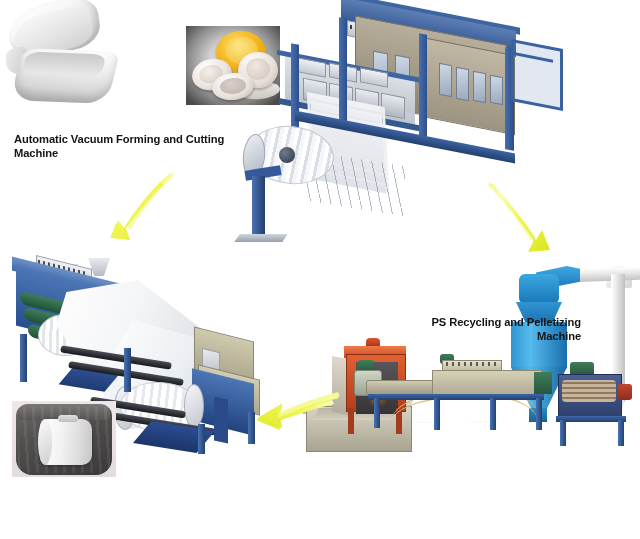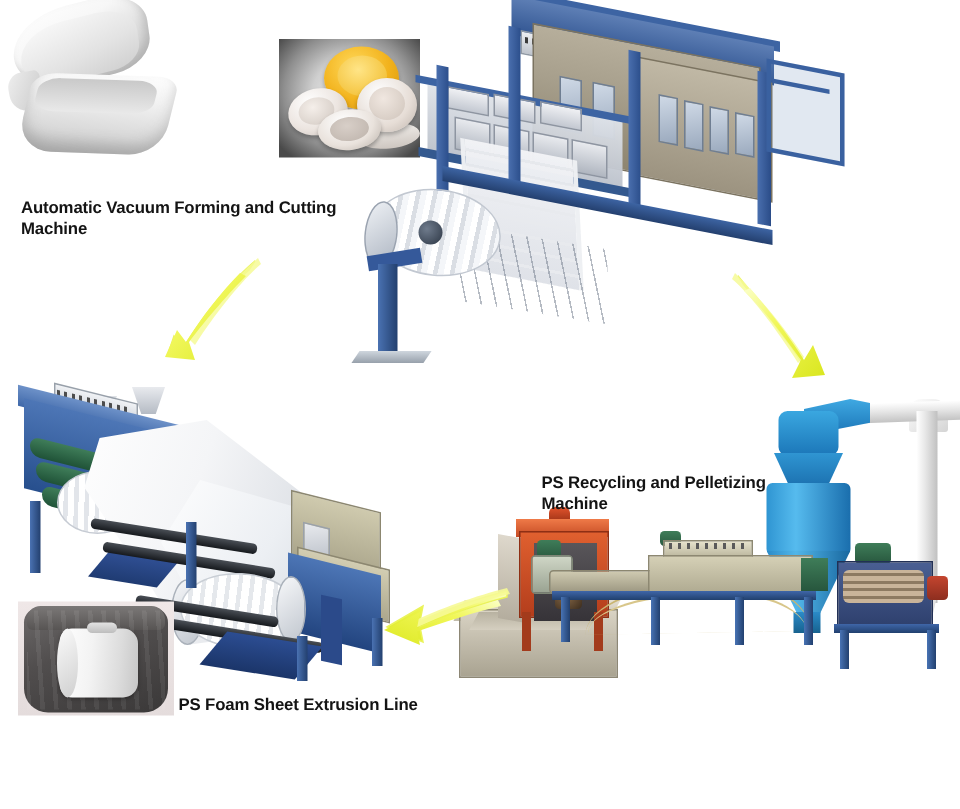--- a/index.html
+++ b/index.html
@@ -532,18 +532,17 @@
     <path d="M86 6 C70 10 46 18 28 26 L30 16 L6 30 L30 40 L28 30
              C48 22 70 14 86 10 Z" fill="url(#gC)" stroke="#eaf35a" stroke-width="1"></path>
     <path d="M86 4 C66 9 40 18 22 27 L24 31 C44 22 68 12 88 8 Z" fill="#f6fa96" opacity="0.9"></path>
     <path d="M80 12 C62 17 42 24 26 31 L28 20 L4 32 L28 42 L26 33
              C44 27 64 20 82 16 Z" fill="url(#gC)"></path>
   </svg>
 
   <div class="lbl" id="label-vacuum" style="left:14px;top:133px;width:250px;">Automatic Vacuum Forming and Cutting
 Machine</div>
 
-  <div class="lbl" id="label-recycling" style="left:361px;top:316px;width:220px;">PS Recycling and Pelletizing
+  <div class="lbl" id="label-recycling" style="left:361px;top:316px;width:220px;text-align:right;">PS Recycling and Pelletizing
 Machine</div>
 
-  <div class="lbl" id="label-foamsheet" style="left:119px;top:464px;width:230px;">PS Foam Sheet Extrusion Line</div>
 
 </div>
 
 </body></html>

